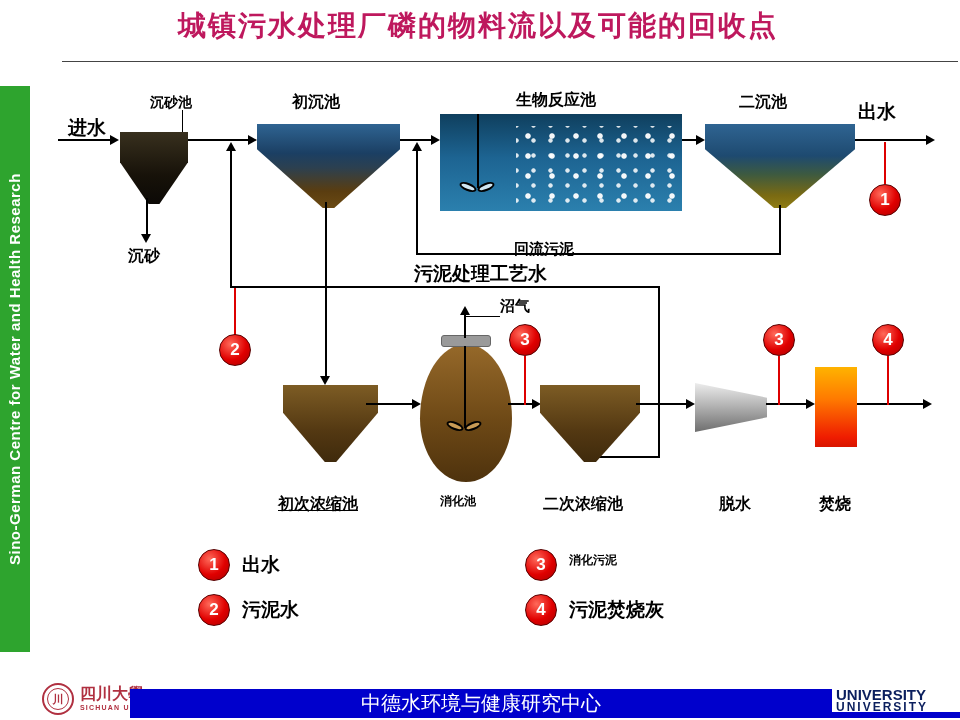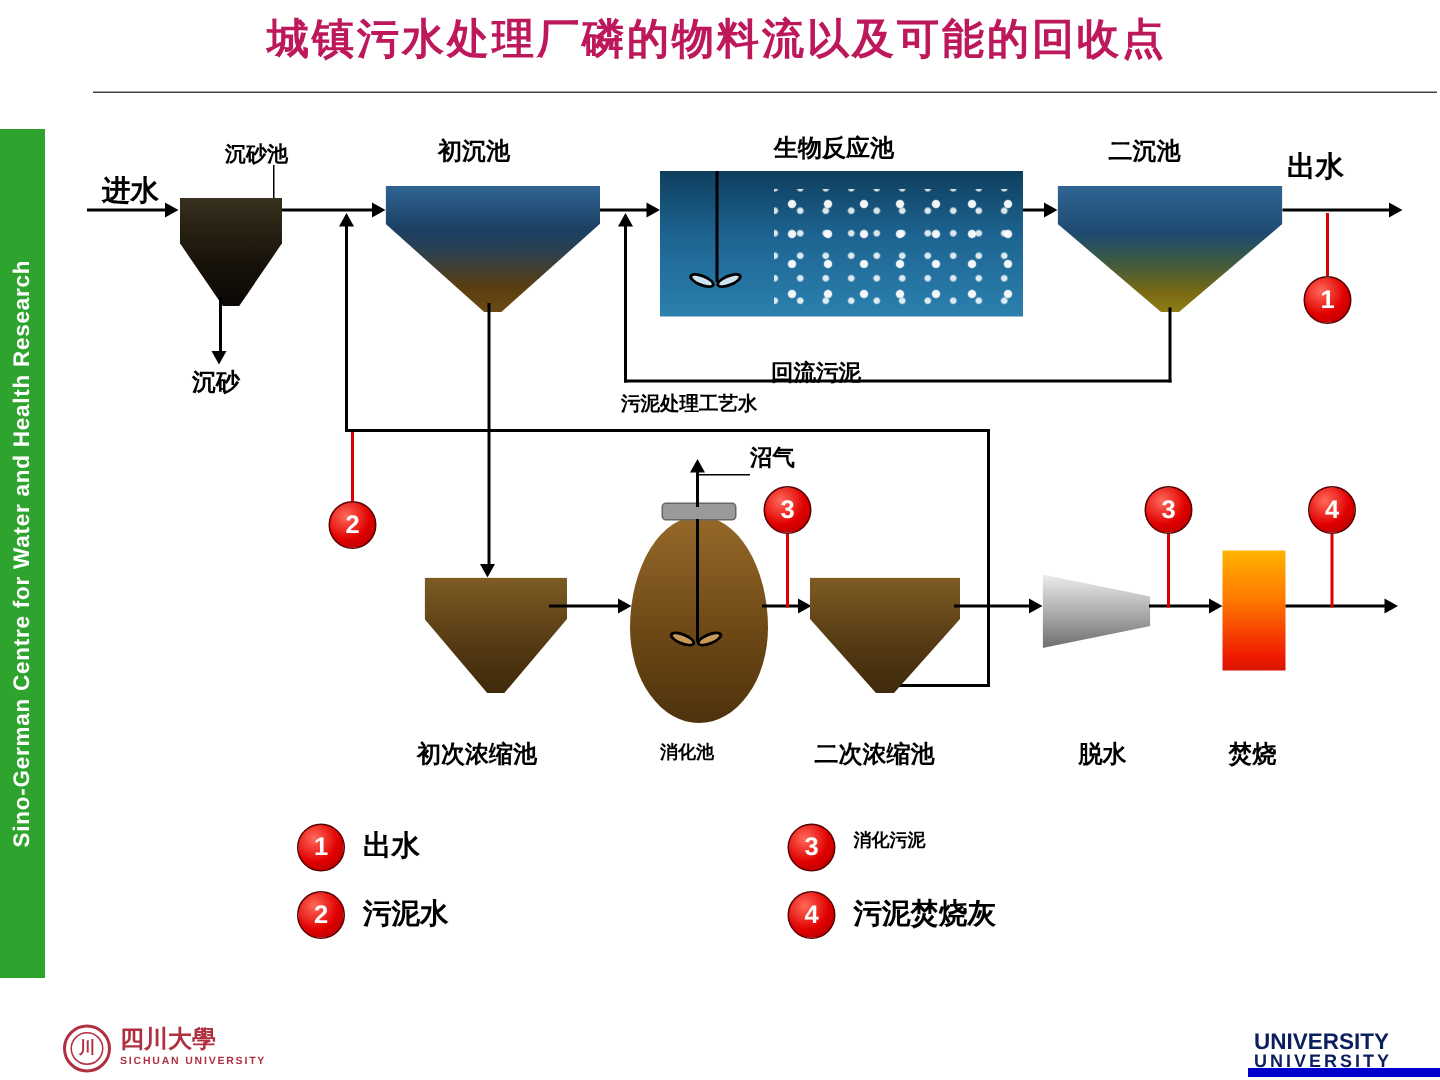--- a/index.html
+++ b/index.html
@@ -139,27 +139,27 @@
   <div class="hl" style="left:416px;top:253px;width:365px;"></div>
   <div class="vl" style="left:416px;top:148px;height:107px;"></div>
   <div class="arr u" style="left:412px;top:142px;"></div>
   <div class="lbl" style="left:514px;top:240px;font-size:15px;">回流污泥</div>
 
   <div class="hl" style="left:230px;top:286px;width:430px;"></div>
   <div class="vl" style="left:230px;top:148px;height:140px;"></div>
   <div class="arr u" style="left:226px;top:142px;"></div>
   <div class="vl" style="left:658px;top:286px;height:172px;"></div>
   <div class="hl" style="left:588px;top:456px;width:72px;"></div>
-  <div class="lbl" style="left:414px;top:262px;font-size:13px;font-family:Liberation Mono, monospace;">污泥处理工艺水</div>
+  <div class="lbl" style="left:414px;top:262px;font-size:19px;">污泥处理工艺水</div>
 
   <div class="vl" style="left:325px;top:202px;height:176px;"></div>
   <div class="arr d" style="left:320px;top:376px;"></div>
 
   <div class="tank thick1"></div>
-  <div class="lbl" style="left:278px;top:494px;font-size:16px;">初次浓缩池</div>
+  <div class="lbl" style="left:278px;top:494px;font-size:16px;text-decoration:underline;">初次浓缩池</div>
 
   <div class="hl" style="left:366px;top:403px;width:48px;"></div>
   <div class="arr r" style="left:412px;top:399px;"></div>
 
   <div class="tank digester"></div>
   <div class="tank digcap"></div>
   <div class="vl" style="left:464px;top:346px;height:82px;"></div>
   <div class="prop" style="left:446px;top:422px;background:#c89a55;transform:rotate(22deg);"></div>
   <div class="prop" style="left:464px;top:422px;background:#c89a55;transform:rotate(-22deg);"></div>
   <div class="lbl" style="left:440px;top:494px;font-size:12px;">消化池</div>
@@ -216,18 +216,19 @@
 
   <div class="marker" style="left:525px;top:594px;">4</div>
   <div class="lbl" style="left:569px;top:598px;font-size:19px;">污泥焚烧灰</div>
 
   <div class="scu-emblem">
     <div class="scu-emblem-inner">川</div>
   </div>
   <div class="scu-cn lbl" style="position:absolute;">四川大學</div>
   <div class="scu-en">SICHUAN UNIVERSITY</div>
 
+  <div class="footer-bar">中德水环境与健康研究中心</div>
 
   <div class="rwth1">UNIVERSITY</div>
   <div class="rwth2">UNIVERSITY</div>
   <div class="footer-strip"></div>
 
 </div>
 
 </body></html>

